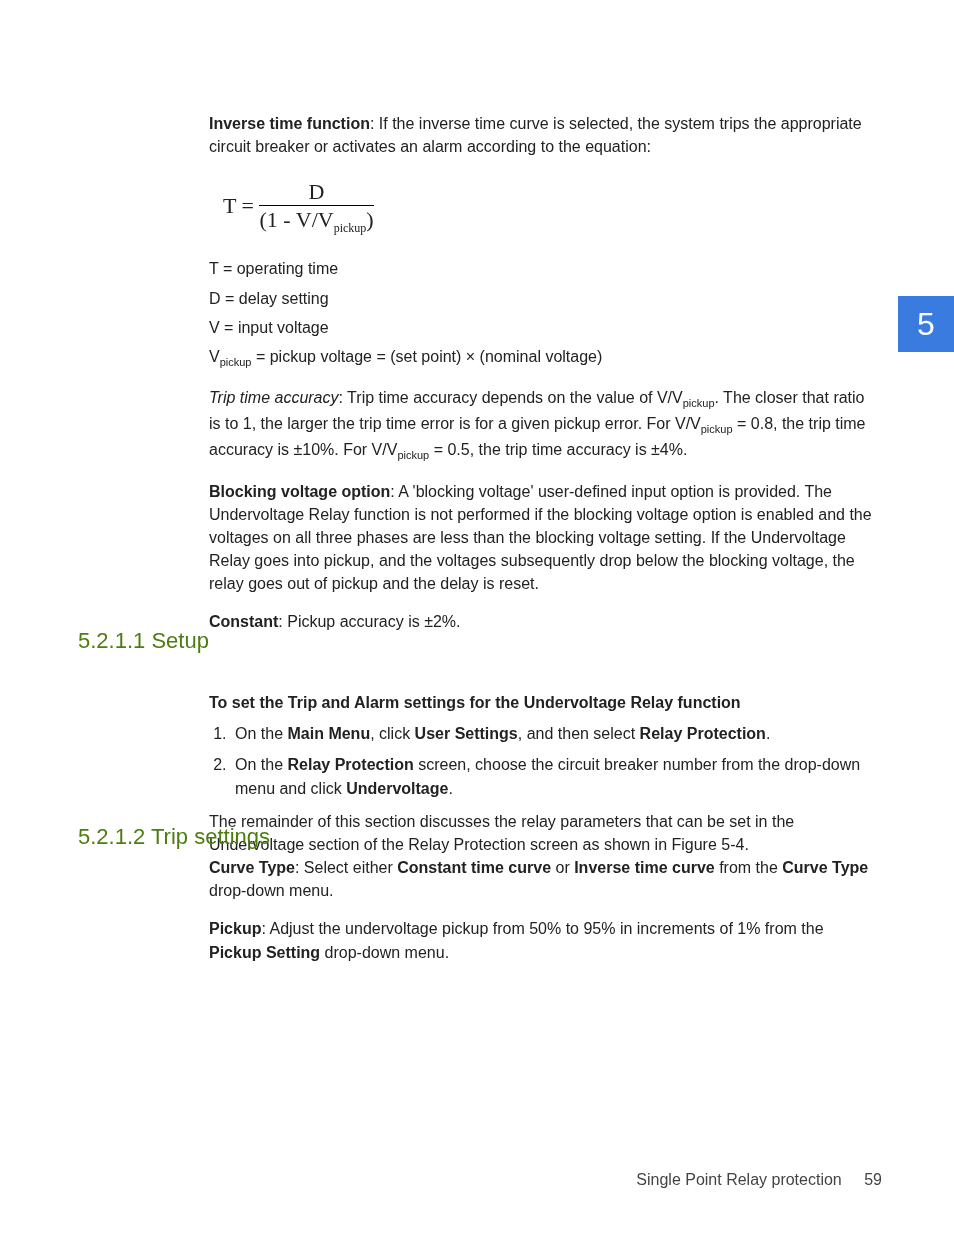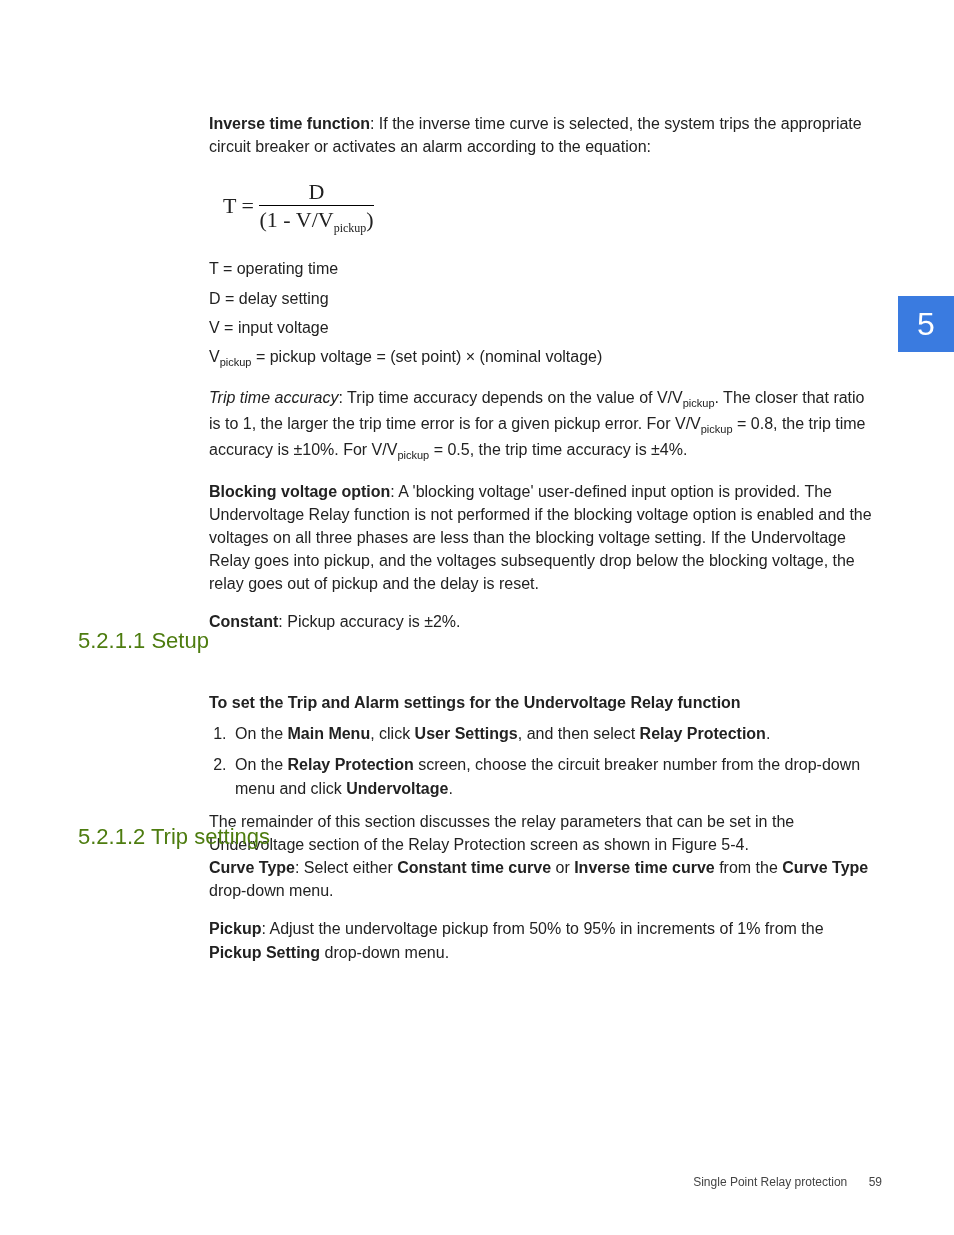--- a/index.html
+++ b/index.html
@@ -81,21 +81,21 @@
   .block-3 {
     position: absolute;
     left: 209px;
     top: 856px;
     width: 670px;
   }
   .footer {
     position: absolute;
     bottom: 44px;
     right: 72px;
-    font-size: 12px;
+    font-size: 16px;
     color: #444;
   }
   .footer .pg { margin-left: 18px; }
 </style>
 </head>
 <body>
 
 <div class="page">
 
   <div class="chapter-tab">5</div>

